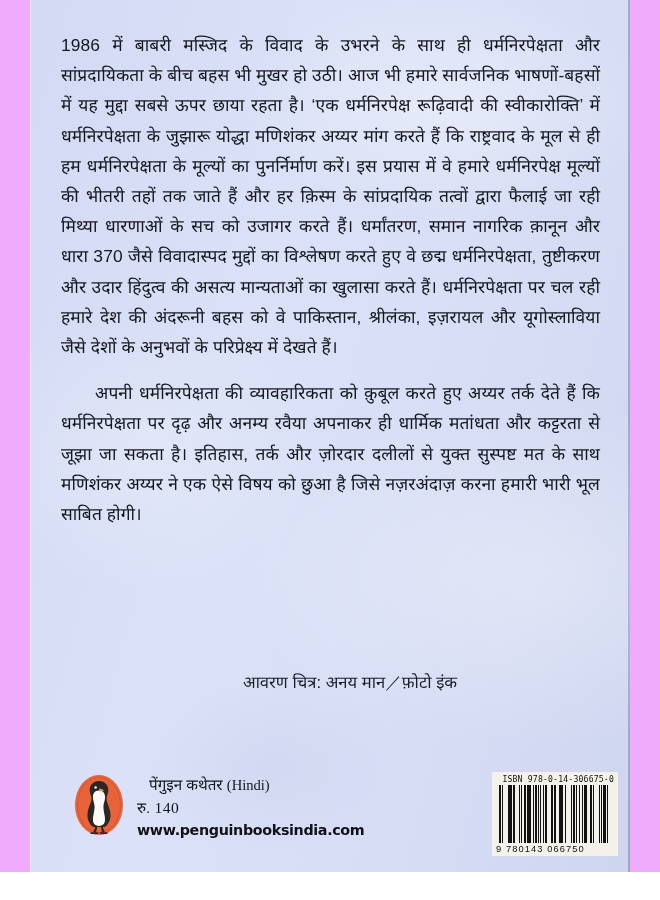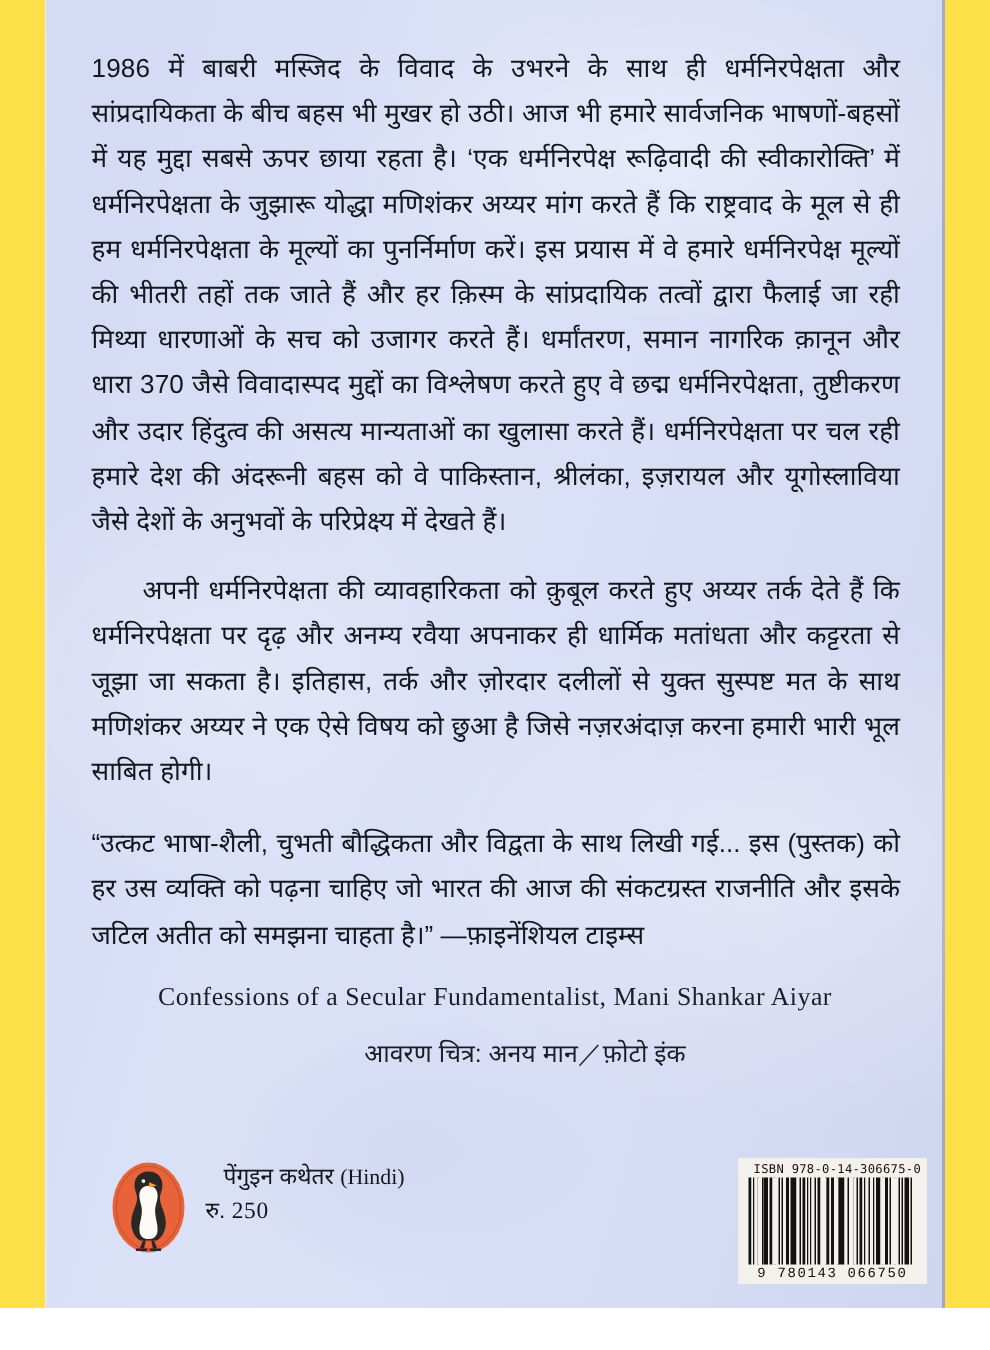--- a/index.html
+++ b/index.html
@@ -9,21 +9,21 @@
     width: 660px;
     height: 900px;
     background: #ffffff;
     overflow: hidden;
   }
 
   #page {
     position: relative;
     width: 660px;
     height: 900px;
-    background: #fde047;
+    background: #f0abfc;
     font-family: "Liberation Serif", "DejaVu Serif", serif;
   }
 
   
   .cover {
     position: absolute;
     left: 30px;
     top: 0px;
     width: 600px;
     height: 872px;
@@ -184,25 +184,25 @@
   }
   .bars {
     flex: 1 1 auto;
     display: flex;
     align-items: stretch;
     gap: 0;
     padding: 0 3px;
   }
   .bars span { display: block; }
   .ean-line {
-    font-family: Liberation Mono, monospace;
+    font-family: Liberation Sans, sans-serif;
     font-size: 9.3px;
     letter-spacing: 1.1px;
     color: #111;
-    text-align: center;
+    text-align: left;
     line-height: 12px;
     white-space: nowrap;
   }
 
   
   .bottom-trim {
     position: absolute;
     left: 0;
     top: 872px;
     width: 660px;
@@ -214,28 +214,23 @@
 <body>
 
 <div id="page">
 
   <div class="cover">
     <div class="cover-inner">
 
       <div class="blurb">
         <p class="para">1986 में बाबरी मस्जिद के विवाद के उभरने के साथ ही धर्मनिरपेक्षता और सांप्रदायिकता के बीच बहस भी मुखर हो उठी। आज भी हमारे सार्वजनिक भाषणों-बहसों में यह मुद्दा सबसे ऊपर छाया रहता है। ‘एक धर्मनिरपेक्ष रूढ़िवादी की स्वीकारोक्ति’ में धर्मनिरपेक्षता के जुझारू योद्धा मणिशंकर अय्यर मांग करते हैं कि राष्ट्रवाद के मूल से ही हम धर्मनिरपेक्षता के मूल्यों का पुनर्निर्माण करें। इस प्रयास में वे हमारे धर्मनिरपेक्ष मूल्यों की भीतरी तहों तक जाते हैं और हर क़िस्म के सांप्रदायिक तत्वों द्वारा फैलाई जा रही मिथ्या धारणाओं के सच को उजागर करते हैं। धर्मांतरण, समान नागरिक क़ानून और धारा 370 जैसे विवादास्पद मुद्दों का विश्लेषण करते हुए वे छद्म धर्मनिरपेक्षता, तुष्टीकरण और उदार हिंदुत्व की असत्य मान्यताओं का खुलासा करते हैं। धर्मनिरपेक्षता पर चल रही हमारे देश की अंदरूनी बहस को वे पाकिस्तान, श्रीलंका, इज़रायल और यूगोस्लाविया जैसे देशों के अनुभवों के परिप्रेक्ष्य में देखते हैं।</p>
         <p class="para indent">अपनी धर्मनिरपेक्षता की व्यावहारिकता को क़ुबूल करते हुए अय्यर तर्क देते हैं कि धर्मनिरपेक्षता पर दृढ़ और अनम्य रवैया अपनाकर ही धार्मिक मतांधता और कट्टरता से जूझा जा सकता है। इतिहास, तर्क और ज़ोरदार दलीलों से युक्त सुस्पष्ट मत के साथ मणिशंकर अय्यर ने एक ऐसे विषय को छुआ है जिसे नज़रअंदाज़ करना हमारी भारी भूल साबित होगी।</p>
-        <p class="quote">
-          <span>“उत्कट भाषा-शैली, चुभती बौद्धिकता और विद्वता के साथ लिखी गई... इस (पुस्तक) को हर उस व्यक्ति को पढ़ना चाहिए जो भारत की आज की संकटग्रस्त राजनीति और इसके जटिल अतीत को समझना चाहता है।”</span>
-          <span class="attrib">—फ़ाइनेंशियल टाइम्स</span>
-        </p>
       </div>
 
       <div class="credits">
-        <div class="credit-en">Confessions of a Secular Fundamentalist, Mani Shankar Aiyar</div>
         <div class="credit-hi">आवरण चित्र: अनय मान／फ़ोटो इंक</div>
       </div>
 
       <div class="publisher">
         <span class="penguin-logo">
           <svg width="50" height="62" viewBox="0 0 50 62" aria-hidden="true">
             <ellipse cx="25" cy="31" rx="24" ry="30" fill="#e8633a"></ellipse>
             <ellipse cx="25" cy="31" rx="21.5" ry="27.5" fill="#e8633a" stroke="#c9542f" stroke-width="0.8"></ellipse>
             <path d="M25 7
                      C 31.5 7 35 12 34.2 17.6
@@ -259,21 +254,22 @@
             <circle cx="21.6" cy="13.4" r="1.25" fill="#fbfaf6"></circle>
             <path d="M25.4 14.2 L30.6 16.4 L25.4 17.6 Z" fill="#f3a03a"></path>
             <path d="M21.3 53 L19.2 58.4 L22.0 58.4 L23.2 53 Z" fill="#2a2724"></path>
             <path d="M28.7 53 L30.8 58.4 L28.0 58.4 L26.8 53 Z" fill="#2a2724"></path>
             <path d="M16.6 58.3 L24.2 58.3 L24.2 60 L16.6 60 Z" fill="#2a2724"></path>
             <path d="M25.8 58.3 L33.4 58.3 L33.4 60 L25.8 60 Z" fill="#2a2724"></path>
           </svg>
         </span>
         <span class="pub-text">
           <span class="pub-imprint"><span>पेंगुइन कथेतर</span> <span class="lang">(Hindi)</span></span>
-          <span class="pub-price" style="display:block"><span>रु.</span> <span class="amount">250</span></span>
+          <span class="pub-price" style="display:block"><span>रु.</span> <span class="amount">140</span></span>
+          <span class="pub-url" style="display:block">www.penguinbooksindia.com</span>
         </span>
       </div>
 
       <div class="barcode-box">
         <div class="isbn-line">ISBN  978-0-14-306675-0</div>
         <div class="bars" id="bars">
             <span style="width: 2.76px; background: rgb(18, 18, 18);"></span>
             <span style="width: 0.92px; background: rgb(243, 241, 234);"></span>
             <span style="width: 0.92px; background: rgb(18, 18, 18);"></span>
             <span style="width: 1.84px; background: rgb(243, 241, 234);"></span>

